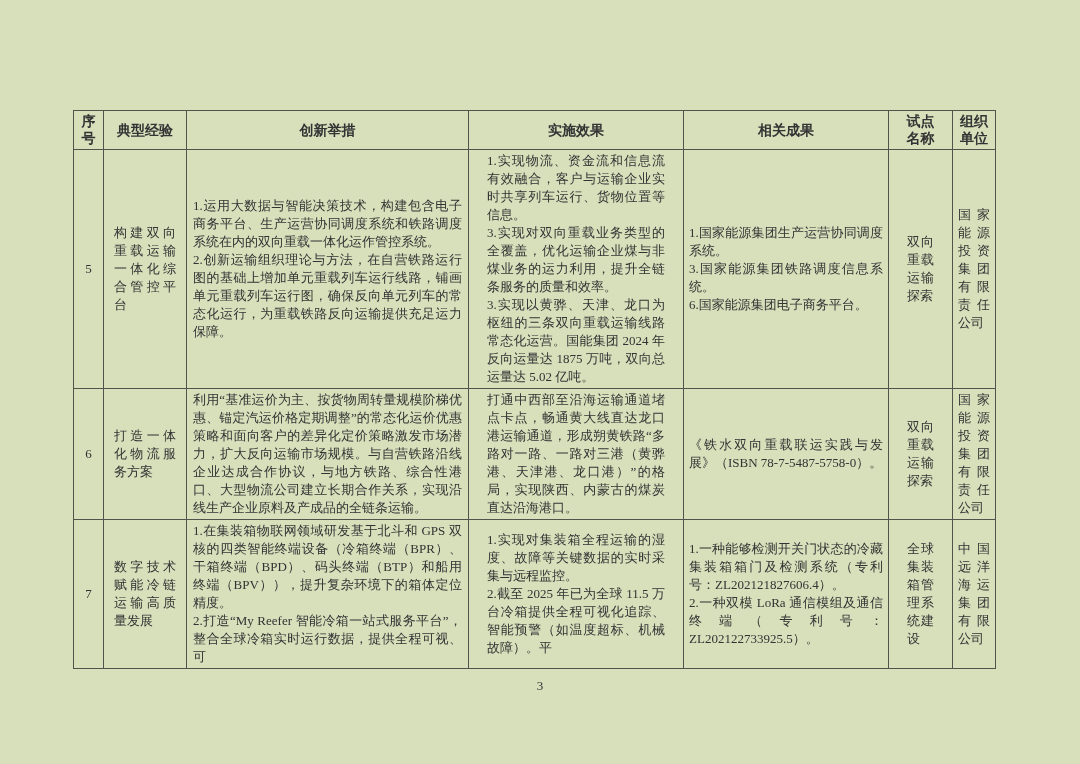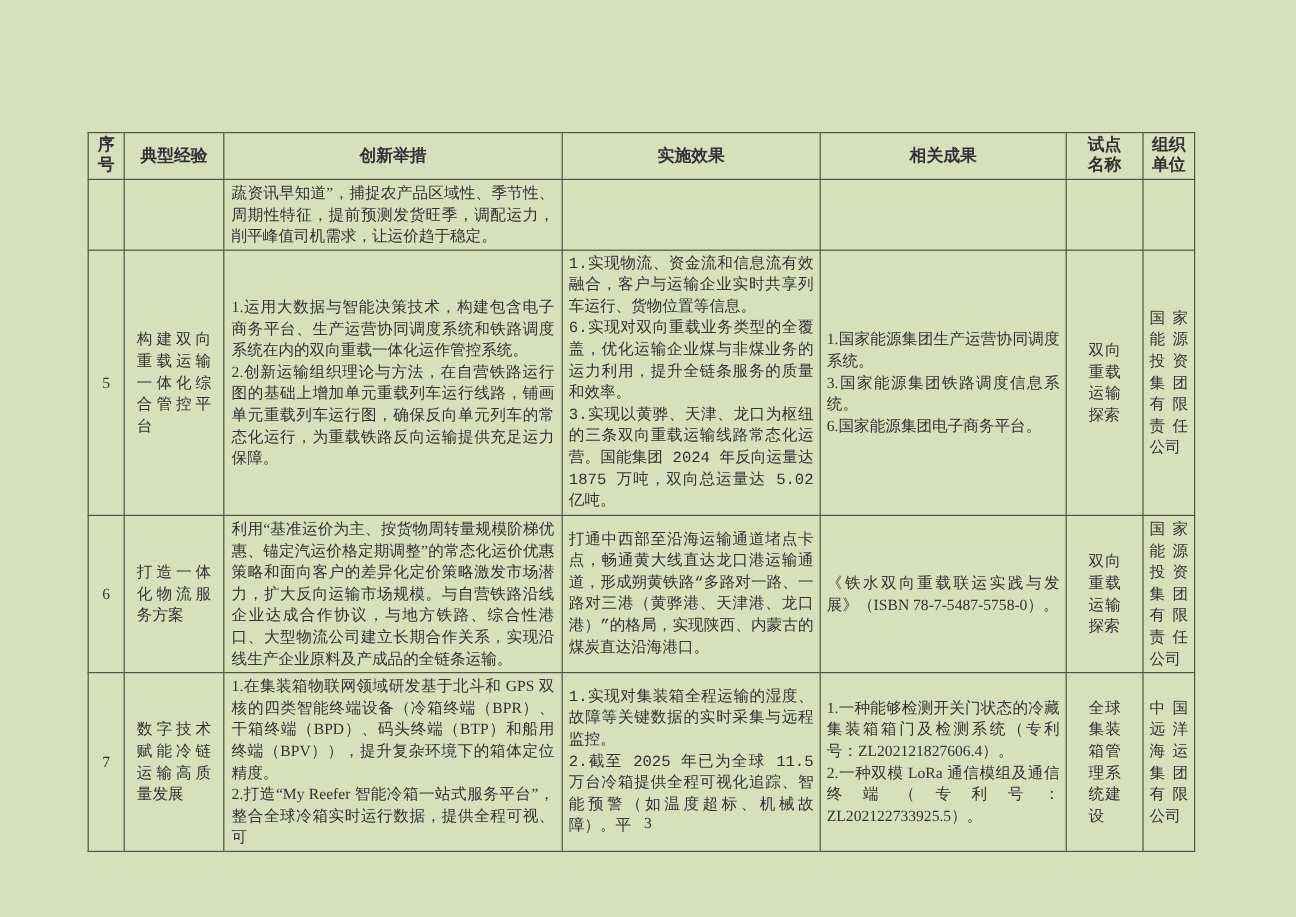--- a/index.html
+++ b/index.html
@@ -23,21 +23,21 @@
     word-break:break-word;
   }
   th {
     font-weight:bold; font-size:14px; line-height:17px;
     text-align:center; white-space:pre-line; padding:2px 1px;
   }
   td p { margin:0; text-align:justify; text-justify:inter-character; }
   .c-no   { text-align:center; }
   .c-exp  { text-align:justify; text-justify:inter-character; padding:22px 10px; }
   .c-meas { padding:2px 6px; }
-  .c-eff  { padding:2px 5px;font-family:Liberation Mono, monospace; }
+  .c-eff  { padding:2px 18px; }
   .c-ach  { padding:2px 5px;margin-left:41px; }
   .c-pilot{ text-align:justify; text-justify:inter-character; padding:2px 18px; }
   .c-org  { text-align:justify; text-justify:inter-character; padding:2px 5px; }
 
   tr.r-head { height:38px; }
   tr.r-cont { height:59px; }
   tr.r-5    { height:208px; }
   tr.r-6    { height:126px; }
   tr.r-7    { height:114px; }
 
@@ -69,42 +69,31 @@
         <th>创新举措</th>
         <th>实施效果</th>
         <th>相关成果</th>
         <th>试点
 名称</th>
         <th>组织
 单位</th>
       </tr>
     </thead>
     <tbody>
-      <tr class="r-cont">
-        <td class="c-no"></td>
-        <td class="c-exp"></td>
-        <td class="c-meas">
-          <p>蔬资讯早知道”，捕捉农产品区域性、季节性、周期性特征，提前预测发货旺季，调配运力，削平峰值司机需求，让运价趋于稳定。</p>
-        </td>
-        <td class="c-eff"></td>
-        <td class="c-ach"></td>
-        <td class="c-pilot"></td>
-        <td class="c-org"></td>
-      </tr>
 
       <tr class="r-5">
         <td class="c-no">5</td>
         <td class="c-exp">构建双向重载运输一体化综合管控平台</td>
         <td class="c-meas">
           <p>1.运用大数据与智能决策技术，构建包含电子商务平台、生产运营协同调度系统和铁路调度系统在内的双向重载一体化运作管控系统。</p>
           <p>2.创新运输组织理论与方法，在自营铁路运行图的基础上增加单元重载列车运行线路，铺画单元重载列车运行图，确保反向单元列车的常态化运行，为重载铁路反向运输提供充足运力保障。</p>
         </td>
         <td class="c-eff">
           <p>1.实现物流、资金流和信息流有效融合，客户与运输企业实时共享列车运行、货物位置等信息。</p>
-          <p>6.实现对双向重载业务类型的全覆盖，优化运输企业煤与非煤业务的运力利用，提升全链条服务的质量和效率。</p>
+          <p>3.实现对双向重载业务类型的全覆盖，优化运输企业煤与非煤业务的运力利用，提升全链条服务的质量和效率。</p>
           <p>3.实现以黄骅、天津、龙口为枢纽的三条双向重载运输线路常态化运营。国能集团 2024 年反向运量达 1875 万吨，双向总运量达 5.02 亿吨。</p>
         </td>
         <td class="c-ach">
           <p>1.国家能源集团生产运营协同调度系统。</p>
           <p>3.国家能源集团铁路调度信息系统。</p>
           <p>6.国家能源集团电子商务平台。</p>
         </td>
         <td class="c-pilot">双向重载运输探索</td>
         <td class="c-org">国家能源投资集团有限责任公司</td>
       </tr>

